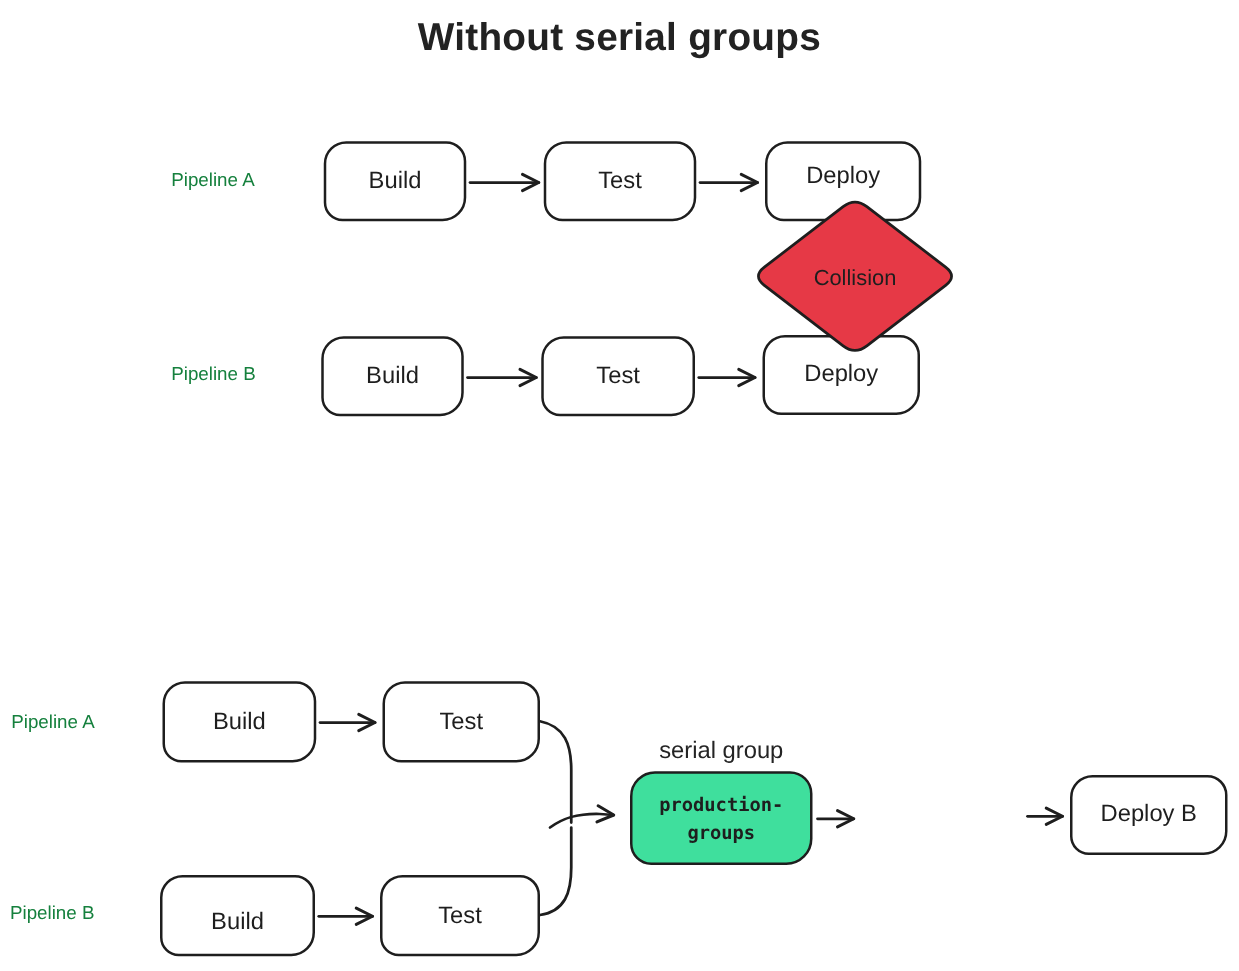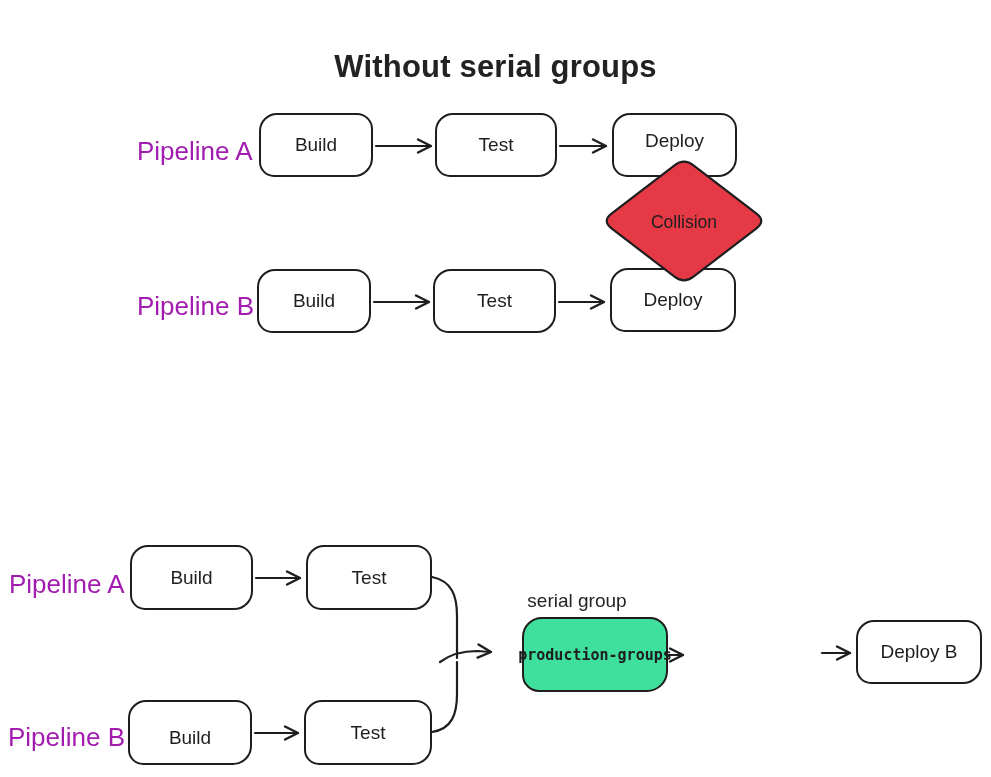--- a/index.html
+++ b/index.html
@@ -5,38 +5,38 @@
   html,body { margin:0; padding:0; background:#ffffff; }
   .canvas {
     position:relative; width:991px; height:777px; background:#ffffff;
     font-family:"Liberation Sans", sans-serif; color:#1e1e1e; overflow:hidden;
   }
   .layer { position:absolute; left:0; top:0; width:991px; height:777px; }
   .z1 { z-index:1; } .z2 { z-index:2; } .z3 { z-index:3; }
 
   .section-title {
     position:absolute; width:991px; text-align:center;
-    font-size:31px; font-weight:700; letter-spacing:0.2px; color:#222222;margin-top:37px;
+    font-size:31px; font-weight:700; letter-spacing:0.2px; color:#222222;
   }
   .pipe-label {
-    position:absolute; font-size:26px; color:#a21caf; white-space:nowrap;
+    position:absolute; font-size:15px; color:#15803d; white-space:nowrap;
   }
   .node {
     position:absolute; box-sizing:border-box;
     border:2.5px solid #1e1e1e; background:#ffffff;
     border-radius:18px 16px 19px 15px;
     display:flex; align-items:center; justify-content:center;
     font-size:19px; color:#1e1e1e;
   }
   .serial-box {
     background:#3fdf9d;
+    flex-direction:column;
     font-family:"DejaVu Sans Mono", monospace;
     font-size:15px; font-weight:700; line-height:22px;
     border-radius:20px 18px 21px 17px;
-    margin-left:18px;
   }
   .serial-caption {
     position:absolute; font-size:19px; color:#242424; text-align:center;
   }
   svg text { font-family:"Liberation Sans", sans-serif; }
 </style>
 </head>
 <body>
 
 <div class="canvas">

